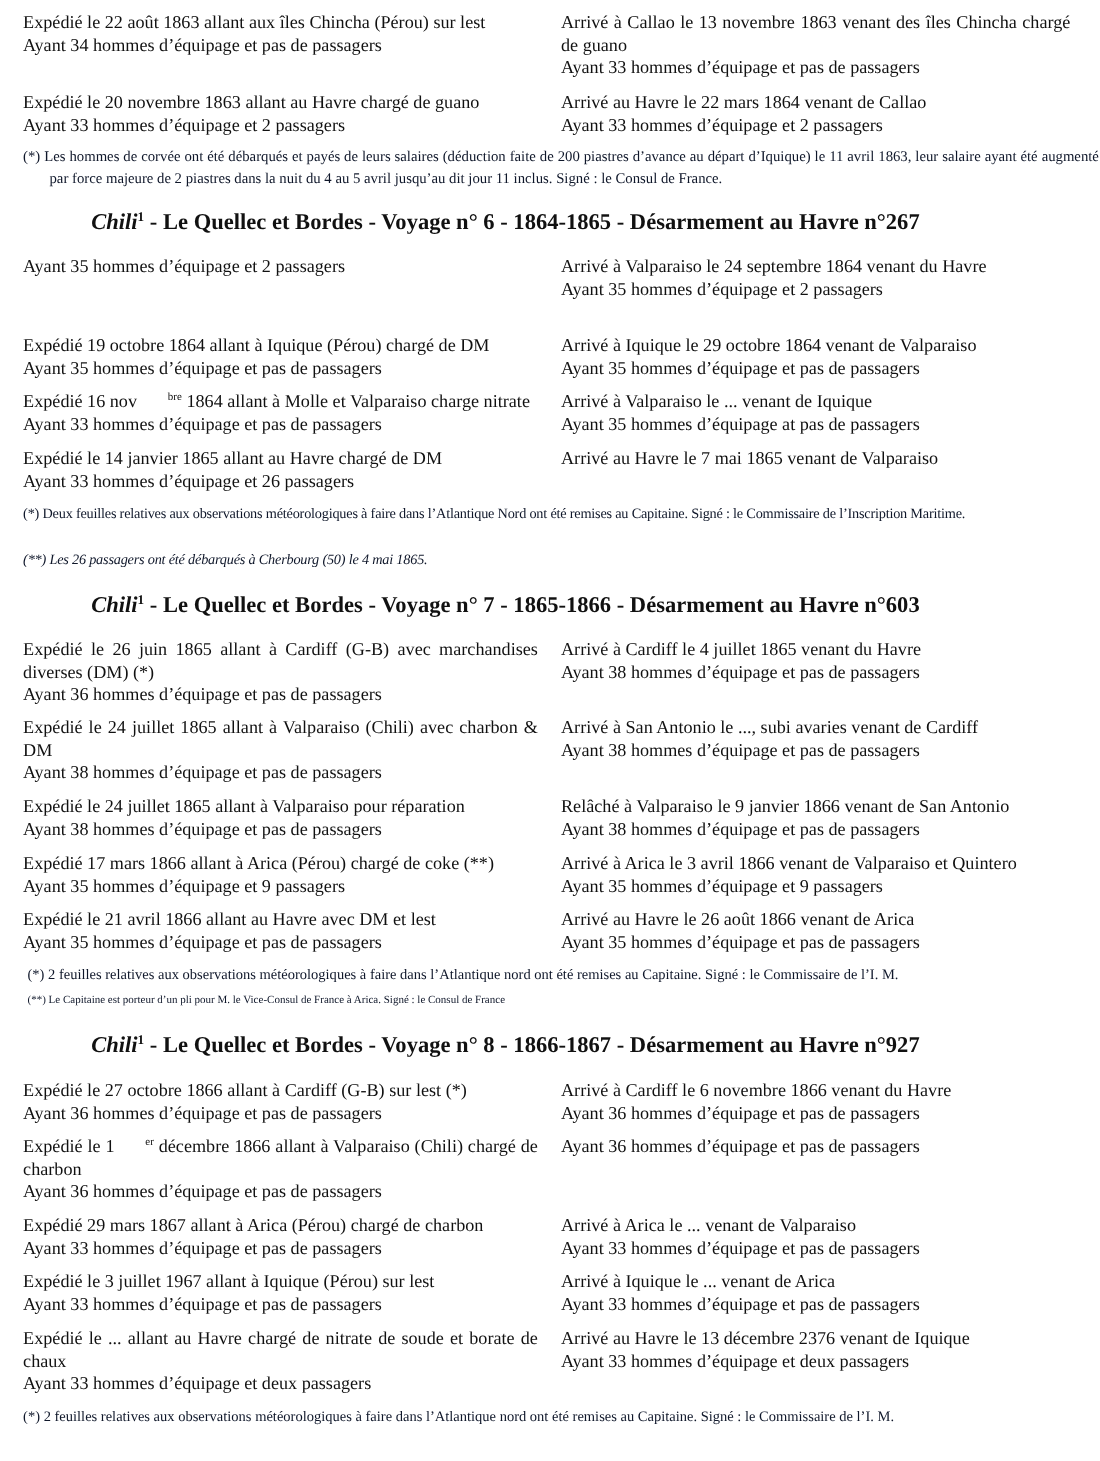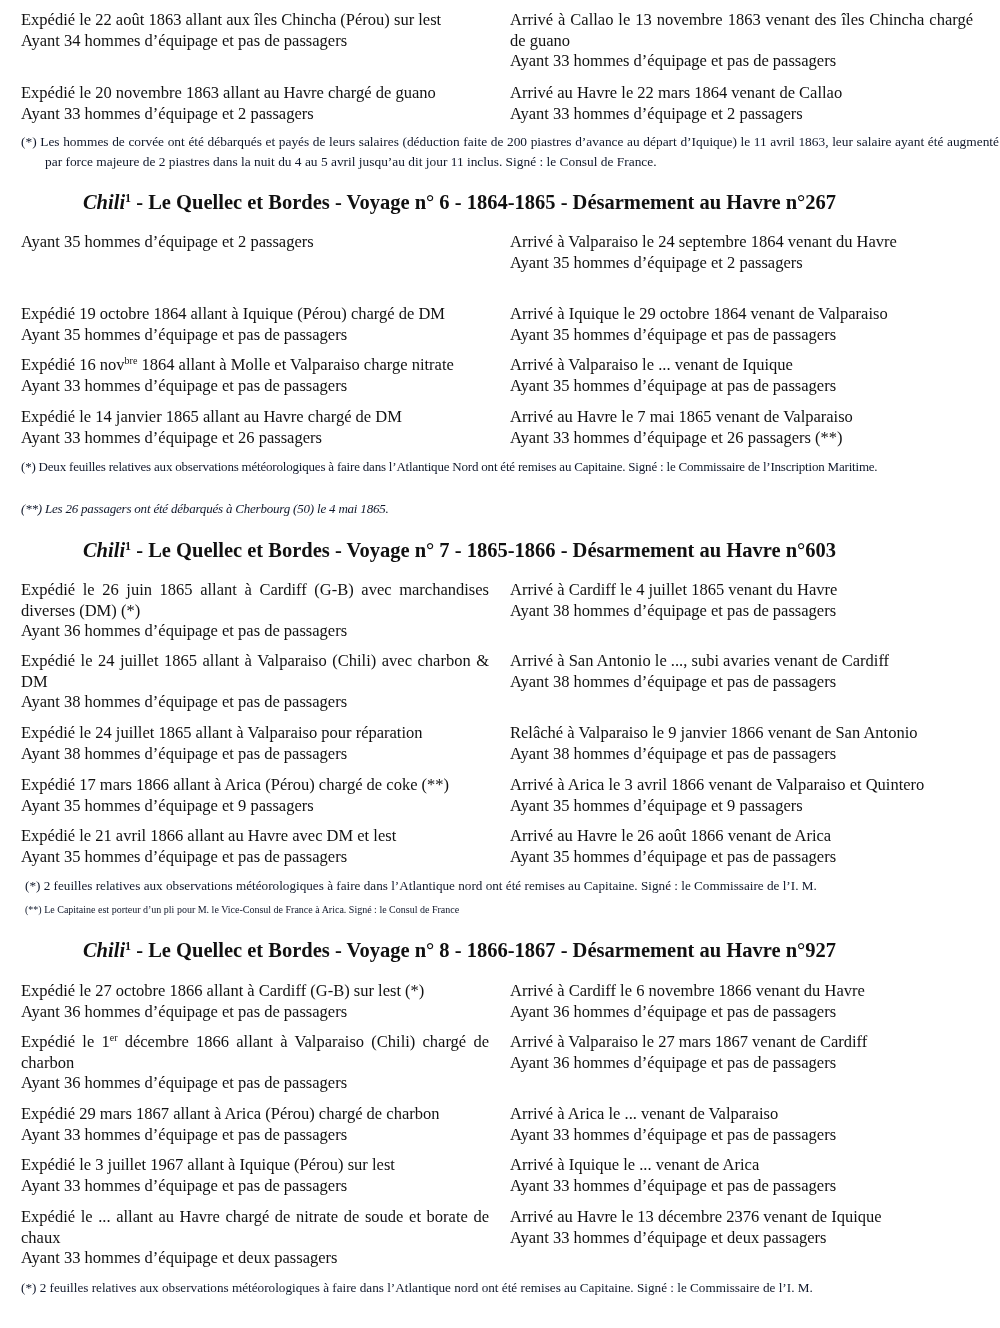--- a/index.html
+++ b/index.html
@@ -13,21 +13,21 @@
   .entry.justify { text-align: justify; text-align-last: left; }
   .entry .ln { display: block; white-space: normal; }
   .heading {
     position: absolute; left: 0; width: 919px; text-align: center;
     font-weight: bold; font-size: 20.5px; line-height: 24px;
   }
   .heading .ship { font-style: italic; }
   .heading sup { font-size: 12px; font-weight: bold; font-style: normal; vertical-align: 7px; line-height: 0; }
   .note { position: absolute; font-size: 13px; line-height: 19px; color: #0f172a; }
   .note.hang { padding-left: 24px; text-indent: -24px; }
-  sup.sm { font-size: 10px; vertical-align: 6px; line-height: 0; }
+  sup.sm { font-size: 10px; vertical-align: 6px; line-height: 0; margin-left: 28px; }
 </style>
 </head>
 <body>
 
 <div>
   <div class="entry left" style="top:10px">
     <span class="ln">Expédié le 22 août 1863 allant aux îles Chincha (Pérou) sur lest</span>
     <span class="ln">Ayant 34 hommes d’équipage et pas de passagers</span>
   </div>
   <div class="entry right justify" style="top:10px">
@@ -77,21 +77,20 @@
     <span class="ln">Arrivé à Valparaiso le ... venant de Iquique</span>
     <span class="ln">Ayant 35 hommes d’équipage at pas de passagers</span>
   </div>
 
   <div class="entry left" style="top:407px">
     <span class="ln">Expédié le 14 janvier 1865 allant au Havre chargé de DM</span>
     <span class="ln">Ayant 33 hommes d’équipage et 26 passagers</span>
   </div>
   <div class="entry right" style="top:407px">
     <span class="ln">Arrivé au Havre le 7 mai 1865 venant de Valparaiso</span>
-    <span class="ln">Ayant 33 hommes d’équipage et 26 passagers (**)</span>
   </div>
 
   <div class="note hang" style="top:457px; left:21px; width:954px; letter-spacing:-0.2px; text-align:justify;">(*)   Deux feuilles relatives aux observations météorologiques à faire dans l’Atlantique Nord ont été remises au Capitaine. Signé : le Commissaire de l’Inscription Maritime.</div>
   <div class="note" style="top:499px; left:21px; width:954px; letter-spacing:-0.2px;font-style:italic;">(**) Les 26 passagers ont été débarqués à Cherbourg (50) le 4 mai 1865.</div>
 </div>
 
 <div>
   <div class="heading" style="top:538px">
     <span class="ship">Chili</span><sup>1</sup><span> - Le Quellec et Bordes - Voyage n° 7 - 1865-1866 - Désarmement au Havre n°603</span>
   </div>
@@ -157,21 +156,20 @@
   <div class="entry right" style="top:981px">
     <span class="ln">Arrivé à Cardiff le 6 novembre 1866 venant du Havre</span>
     <span class="ln">Ayant 36 hommes d’équipage et pas de passagers</span>
   </div>
 
   <div class="entry left justify" style="top:1032px">
     <span class="ln"><span>Expédié le 1</span><sup class="sm">er</sup><span> décembre 1866 allant à Valparaiso (Chili) chargé de charbon</span></span>
     <span class="ln">Ayant 36 hommes d’équipage et pas de passagers</span>
   </div>
   <div class="entry right" style="top:1032px">
-    <span class="ln">Arrivé à Valparaiso le 27 mars 1867 venant de Cardiff</span>
     <span class="ln">Ayant 36 hommes d’équipage et pas de passagers</span>
   </div>
 
   <div class="entry left" style="top:1104px">
     <span class="ln">Expédié 29 mars 1867 allant à Arica (Pérou) chargé de charbon</span>
     <span class="ln">Ayant 33 hommes d’équipage et pas de passagers</span>
   </div>
   <div class="entry right" style="top:1104px">
     <span class="ln">Arrivé à Arica le ... venant de Valparaiso</span>
     <span class="ln">Ayant 33 hommes d’équipage et pas de passagers</span>

